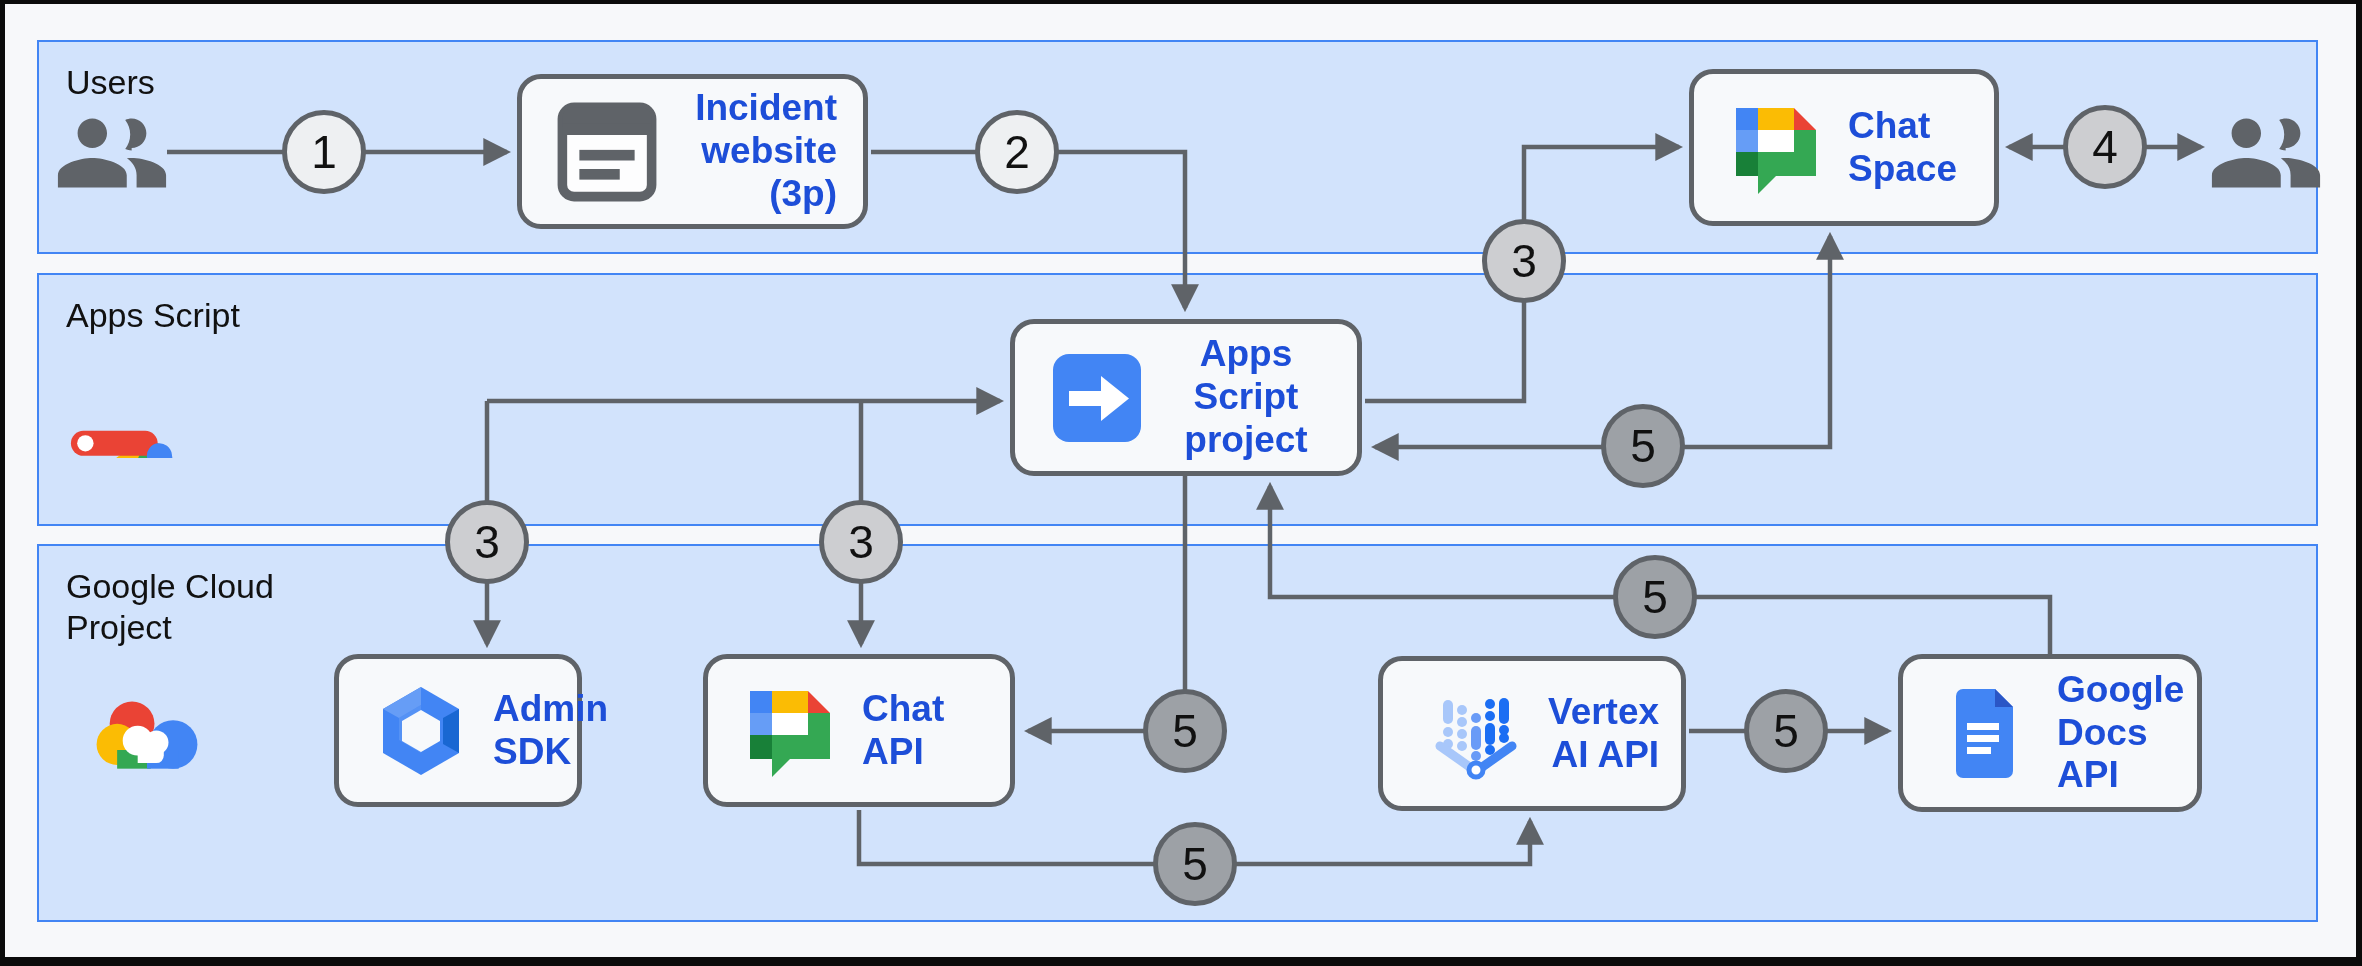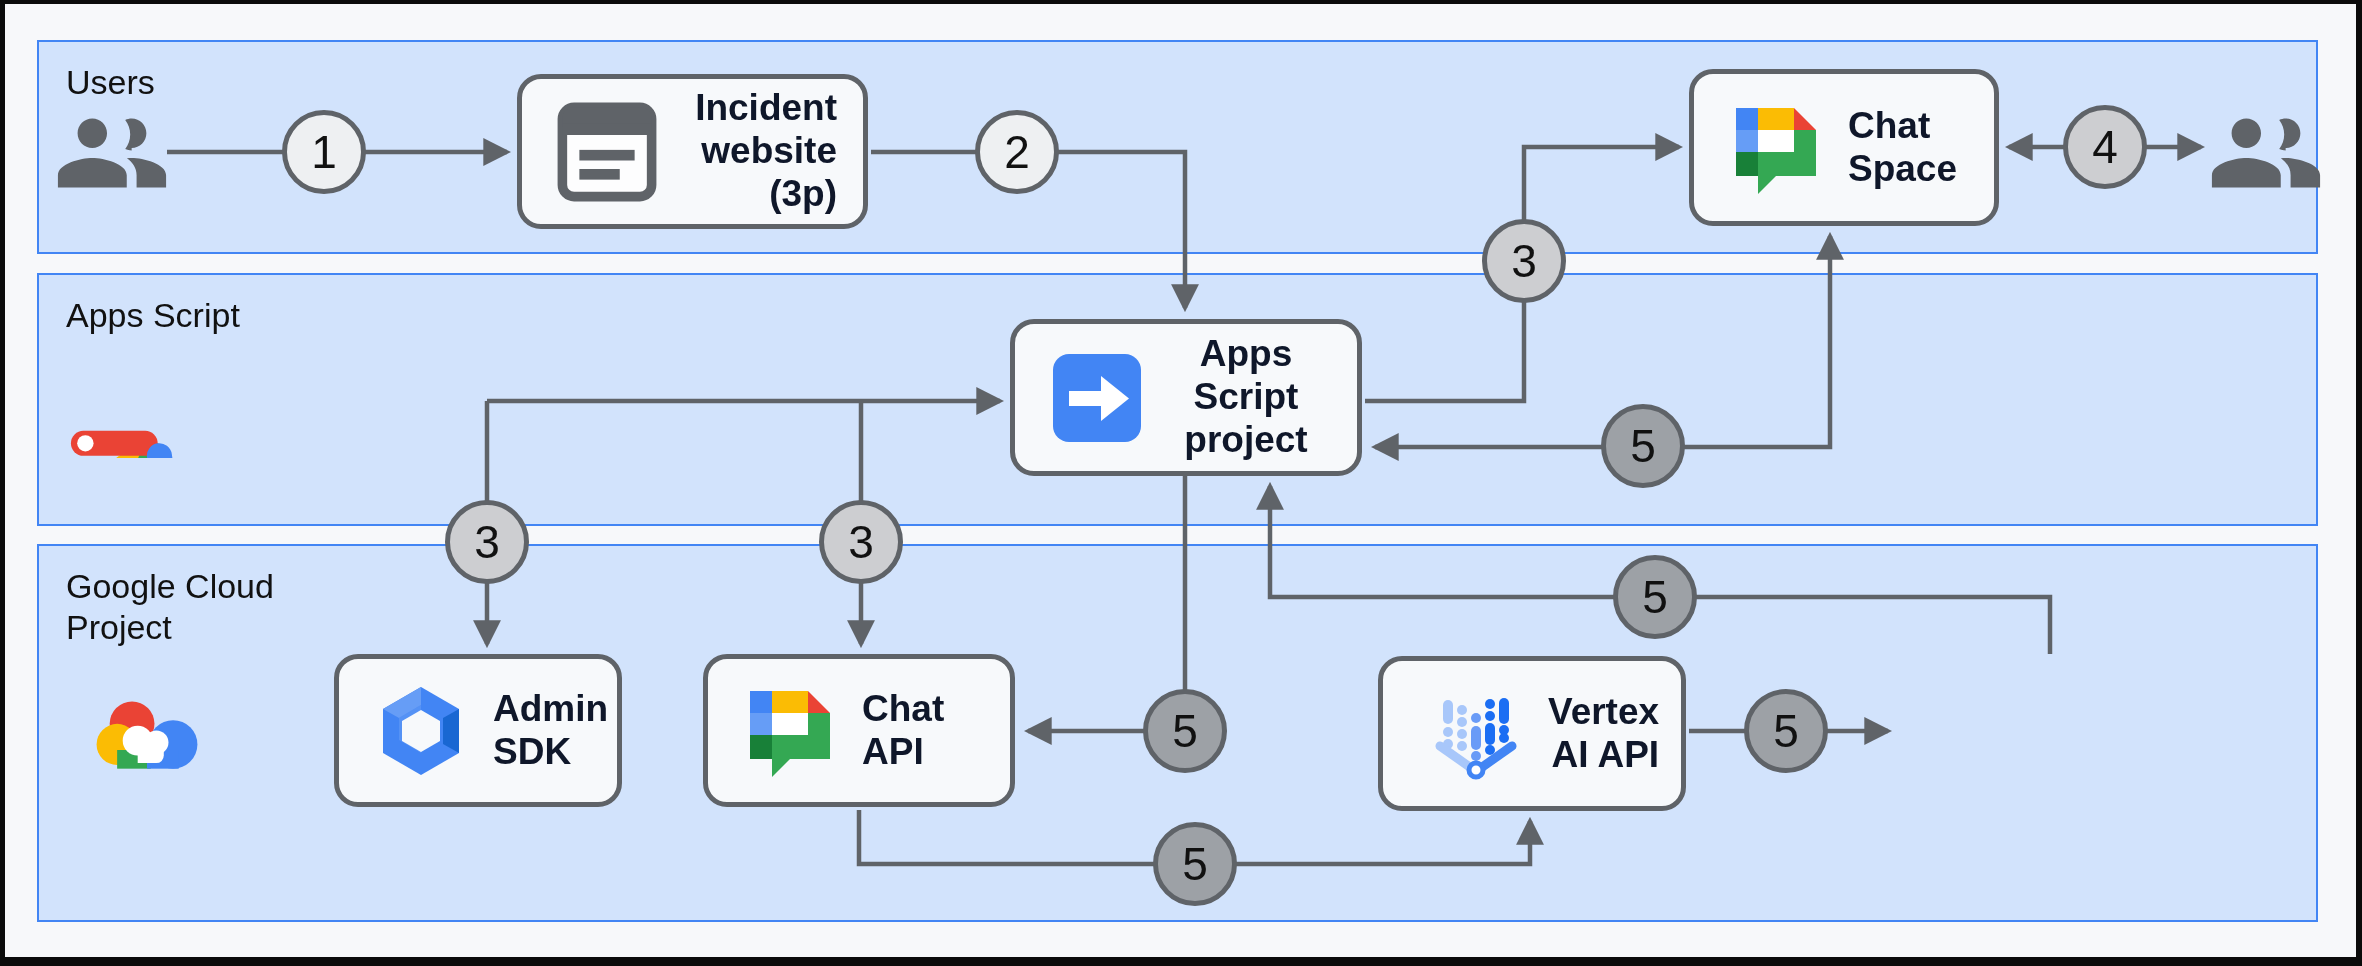--- a/index.html
+++ b/index.html
@@ -19,21 +19,21 @@
     position:absolute;left:27px;top:20px;font-size:34px;color:#111;
     line-height:1.22;white-space:pre-line;
   }
   .edges{position:absolute;left:0;top:0;z-index:2;}
   .node{
     position:absolute;z-index:3;background:#f7f9fb;border:5px solid #5f6368;
     border-radius:24px;box-sizing:border-box;display:flex;align-items:center;
   }
   .node .nicon{flex:0 0 auto;margin-left:34px;}
   .node .label{
-    flex:1 1 auto;font-weight:bold;font-size:37px;line-height:1.16;color:#0f172a;
+    flex:1 1 auto;font-weight:bold;font-size:37px;line-height:1.16;color:#1d4ed8;
     white-space:pre-line;padding:0 26px 0 24px;
   }
   .node.t-right .label{text-align:right;}
   .node.t-center .label{text-align:center;padding-left:16px;}
   .badge{
     position:absolute;z-index:4;width:84px;height:84px;border-radius:50%;
     border:5px solid #5f6368;box-sizing:border-box;display:flex;
     align-items:center;justify-content:center;font-size:46px;color:#111;
   }
   .badge.light{background:#eef0f2;}
@@ -150,21 +150,21 @@
       <polygon points="66,8 88,30 66,30" fill="#ea4335"></polygon>
       <rect x="66" y="30" width="22" height="22" fill="#34a853"></rect>
       <rect x="30" y="52" width="58" height="24" fill="#34a853"></rect>
       <rect x="30" y="30" width="36" height="22" fill="#fff"></rect>
       <polygon points="30,76 30,94 48,76" fill="#34a853"></polygon>
     </svg>
     <div class="label">Chat
 Space</div>
   </div>
 
-  <div class="node" style="left:329px;top:650px;width:288px;height:153px;">
+  <div class="node" style="left:329px;top:650px;width:248px;height:153px;">
     <svg class="nicon" width="96" height="96" viewBox="0 0 96 96">
       <polygon points="48,4 86,26 86,70 48,92 10,70 10,26" fill="#4285f4"></polygon>
       <polygon points="10,26 48,4 48,22 26,35" fill="#669df6"></polygon>
       <polygon points="86,26 86,70 70,61 70,35" fill="#1967d2"></polygon>
       <polygon points="48,70 26,57 26,35 48,22" fill="#669df6" opacity="0.55"></polygon>
       <polygon points="48,27 67,38 67,58 48,69 29,58 29,38" fill="#f7f9fb"></polygon>
     </svg>
     <div class="label">Admin
 SDK</div>
   </div>
@@ -211,20 +211,31 @@
         <circle cx="76" cy="52" r="5"></circle>
       </g>
       <path d="M12 60 L46 84" stroke="#a8c7fa" stroke-width="9" stroke-linecap="round" fill="none"></path>
       <path d="M84 60 L50 84" stroke="#4285f4" stroke-width="9" stroke-linecap="round" fill="none"></path>
       <circle cx="48" cy="84" r="7" fill="#fff" stroke="#4285f4" stroke-width="5"></circle>
     </svg>
     <div class="label">Vertex
 AI API</div>
   </div>
 
+  <div class="node" style="left:1893px;top:650px;width:304px;height:158px;">
+    <svg class="nicon" width="96" height="96" viewBox="0 0 96 96">
+      <path d="M26 4 h32 l18 18 v64 a7 7 0 0 1 -7 7 H26 a7 7 0 0 1 -7 -7 V11 a7 7 0 0 1 7 -7 z" fill="#4285f4"></path>
+      <polygon points="58,4 76,22 58,22" fill="#2a56c6"></polygon>
+      <rect x="30" y="38" width="32" height="7" fill="#fff"></rect>
+      <rect x="30" y="50" width="32" height="7" fill="#fff"></rect>
+      <rect x="30" y="62" width="24" height="7" fill="#fff"></rect>
+    </svg>
+    <div class="label">Google
+Docs API</div>
+  </div>
 
   <div class="badge light" style="left:277px;top:106px;">
       <span>1</span>
     </div>
   <div class="badge light" style="left:970px;top:106px;">
       <span>2</span>
     </div>
   <div class="badge mid" style="left:1477px;top:215px;">
       <span>3</span>
     </div>

